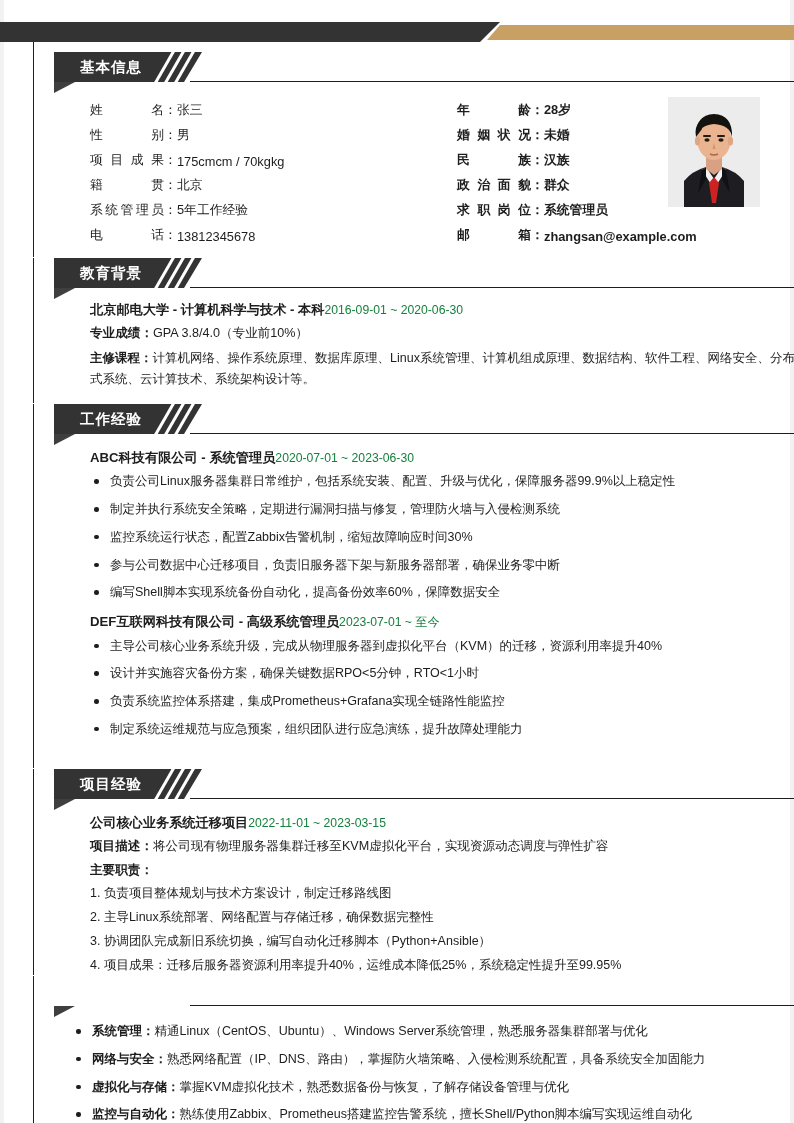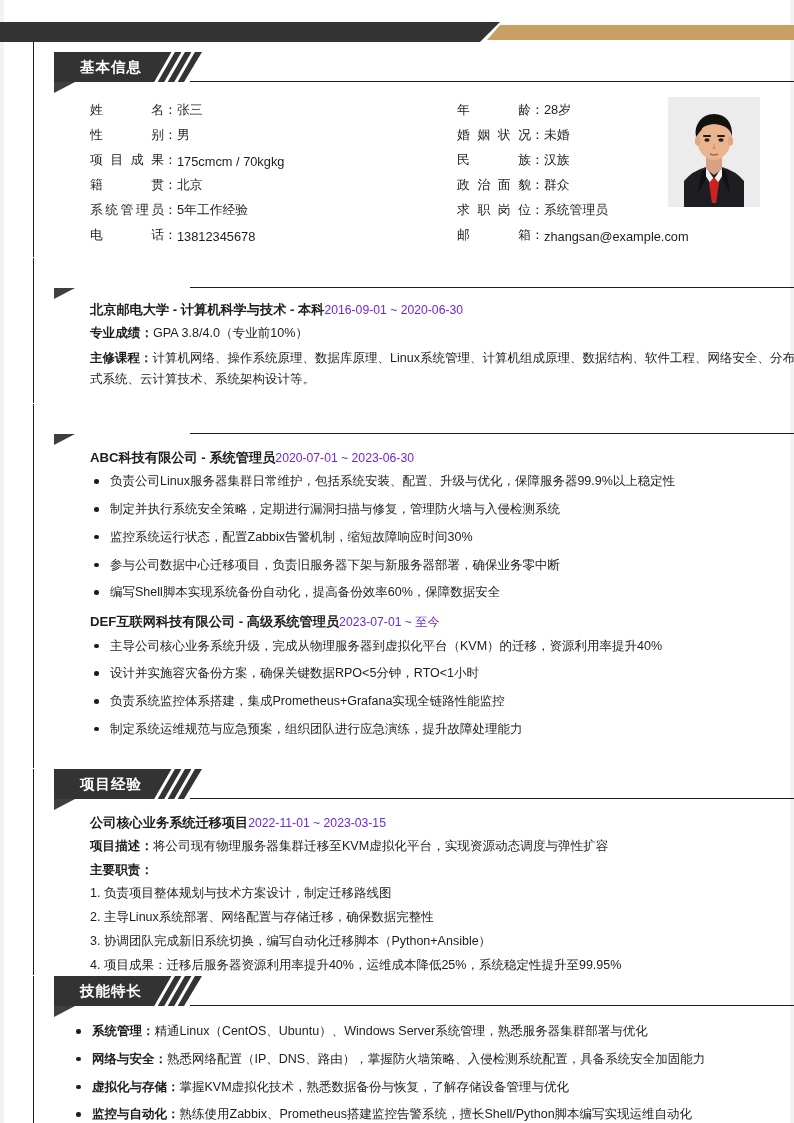--- a/index.html
+++ b/index.html
@@ -131,21 +131,21 @@
   .info-wrap {
     position: relative;
     padding-left: 48px;
     padding-top: 12px;
   }
   .info-col {
     position: absolute;
     top: 12px;
   }
   .info-col.left { left: 48px; }
-  .info-col.right { left: 415px; }
+  .info-col.right { left: 415px; font-weight: bold; }
   .info-row {
     display: flex;
     align-items: flex-end;
     height: 25px;
     font-size: 12.8px;
   }
   .info-label {
     display: inline-block;
     width: 74px;
     text-align: justify;
@@ -170,21 +170,21 @@
     align-items: baseline;
     justify-content: flex-start;
     margin-bottom: 4px;
   }
   .entry-title {
     font-size: 13.2px;
     font-weight: bold;
   }
   .entry-date {
     font-size: 12.2px;
-    color: #6d28d9;
+    color: #15803d;
     white-space: nowrap;
   }
   ul.bullets {
     list-style: none;
     margin: 0;
     padding: 0;
   }
   ul.bullets > li {
     position: relative;
     padding-left: 20px;
@@ -337,20 +337,23 @@
     <ellipse cx="29.5" cy="44" rx="2.6" ry="4.5" fill="#e0a582"></ellipse>
     <ellipse cx="62.5" cy="44" rx="2.6" ry="4.5" fill="#e0a582"></ellipse>
 
     <path d="M38 70 L34 73 L30 96 L38 82 Z" fill="#111115"></path>
     <path d="M54 70 L58 73 L62 96 L54 82 Z" fill="#111115"></path>
   </svg>
 </div>
 
 <div class="section" style="top:258px;">
   <div class="sec-head">
+    <div class="sec-tab">
+      <span>教育背景</span>
+    </div>
     <div class="sec-tab-stripes">
       <span class="s1"></span>
         <span class="s2"></span>
         <span class="s3"></span>
     </div>
     <div class="sec-fold"></div>
     <div class="sec-rule"></div>
   </div>
 
   <div class="sec-body" style="padding-top:12px;">
@@ -362,20 +365,23 @@
       <b>专业成绩：</b><span>GPA 3.8/4.0（专业前10%）</span>
     </div>
     <div class="courses">
       <b>主修课程：</b><span>计算机网络、操作系统原理、数据库原理、Linux系统管理、计算机组成原理、数据结构、软件工程、网络安全、分布式系统、云计算技术、系统架构设计等。</span>
     </div>
   </div>
 </div>
 
 <div class="section" style="top:404px;">
   <div class="sec-head">
+    <div class="sec-tab">
+      <span>工作经验</span>
+    </div>
     <div class="sec-tab-stripes">
       <span class="s1"></span>
         <span class="s2"></span>
         <span class="s3"></span>
     </div>
     <div class="sec-fold"></div>
     <div class="sec-rule"></div>
   </div>
 
   <div class="sec-body" style="padding-top:14px;">
@@ -434,23 +440,20 @@
     <div class="sub-head">主要职责：</div>
     <div class="num-line">1. 负责项目整体规划与技术方案设计，制定迁移路线图</div>
     <div class="num-line">2. 主导Linux系统部署、网络配置与存储迁移，确保数据完整性</div>
     <div class="num-line">3. 协调团队完成新旧系统切换，编写自动化迁移脚本（Python+Ansible）</div>
     <div class="num-line">4. 项目成果：迁移后服务器资源利用率提升40%，运维成本降低25%，系统稳定性提升至99.95%</div>
   </div>
 </div>
 
 <div class="section" style="top:976px;">
   <div class="sec-head">
-    <div class="sec-tab">
-      <span>技能特长</span>
-    </div>
     <div class="sec-tab-stripes">
       <span class="s1"></span>
         <span class="s2"></span>
         <span class="s3"></span>
     </div>
     <div class="sec-fold"></div>
     <div class="sec-rule"></div>
   </div>
 
   <div class="sec-body" style="padding-top:16px;padding-left:30px;">

